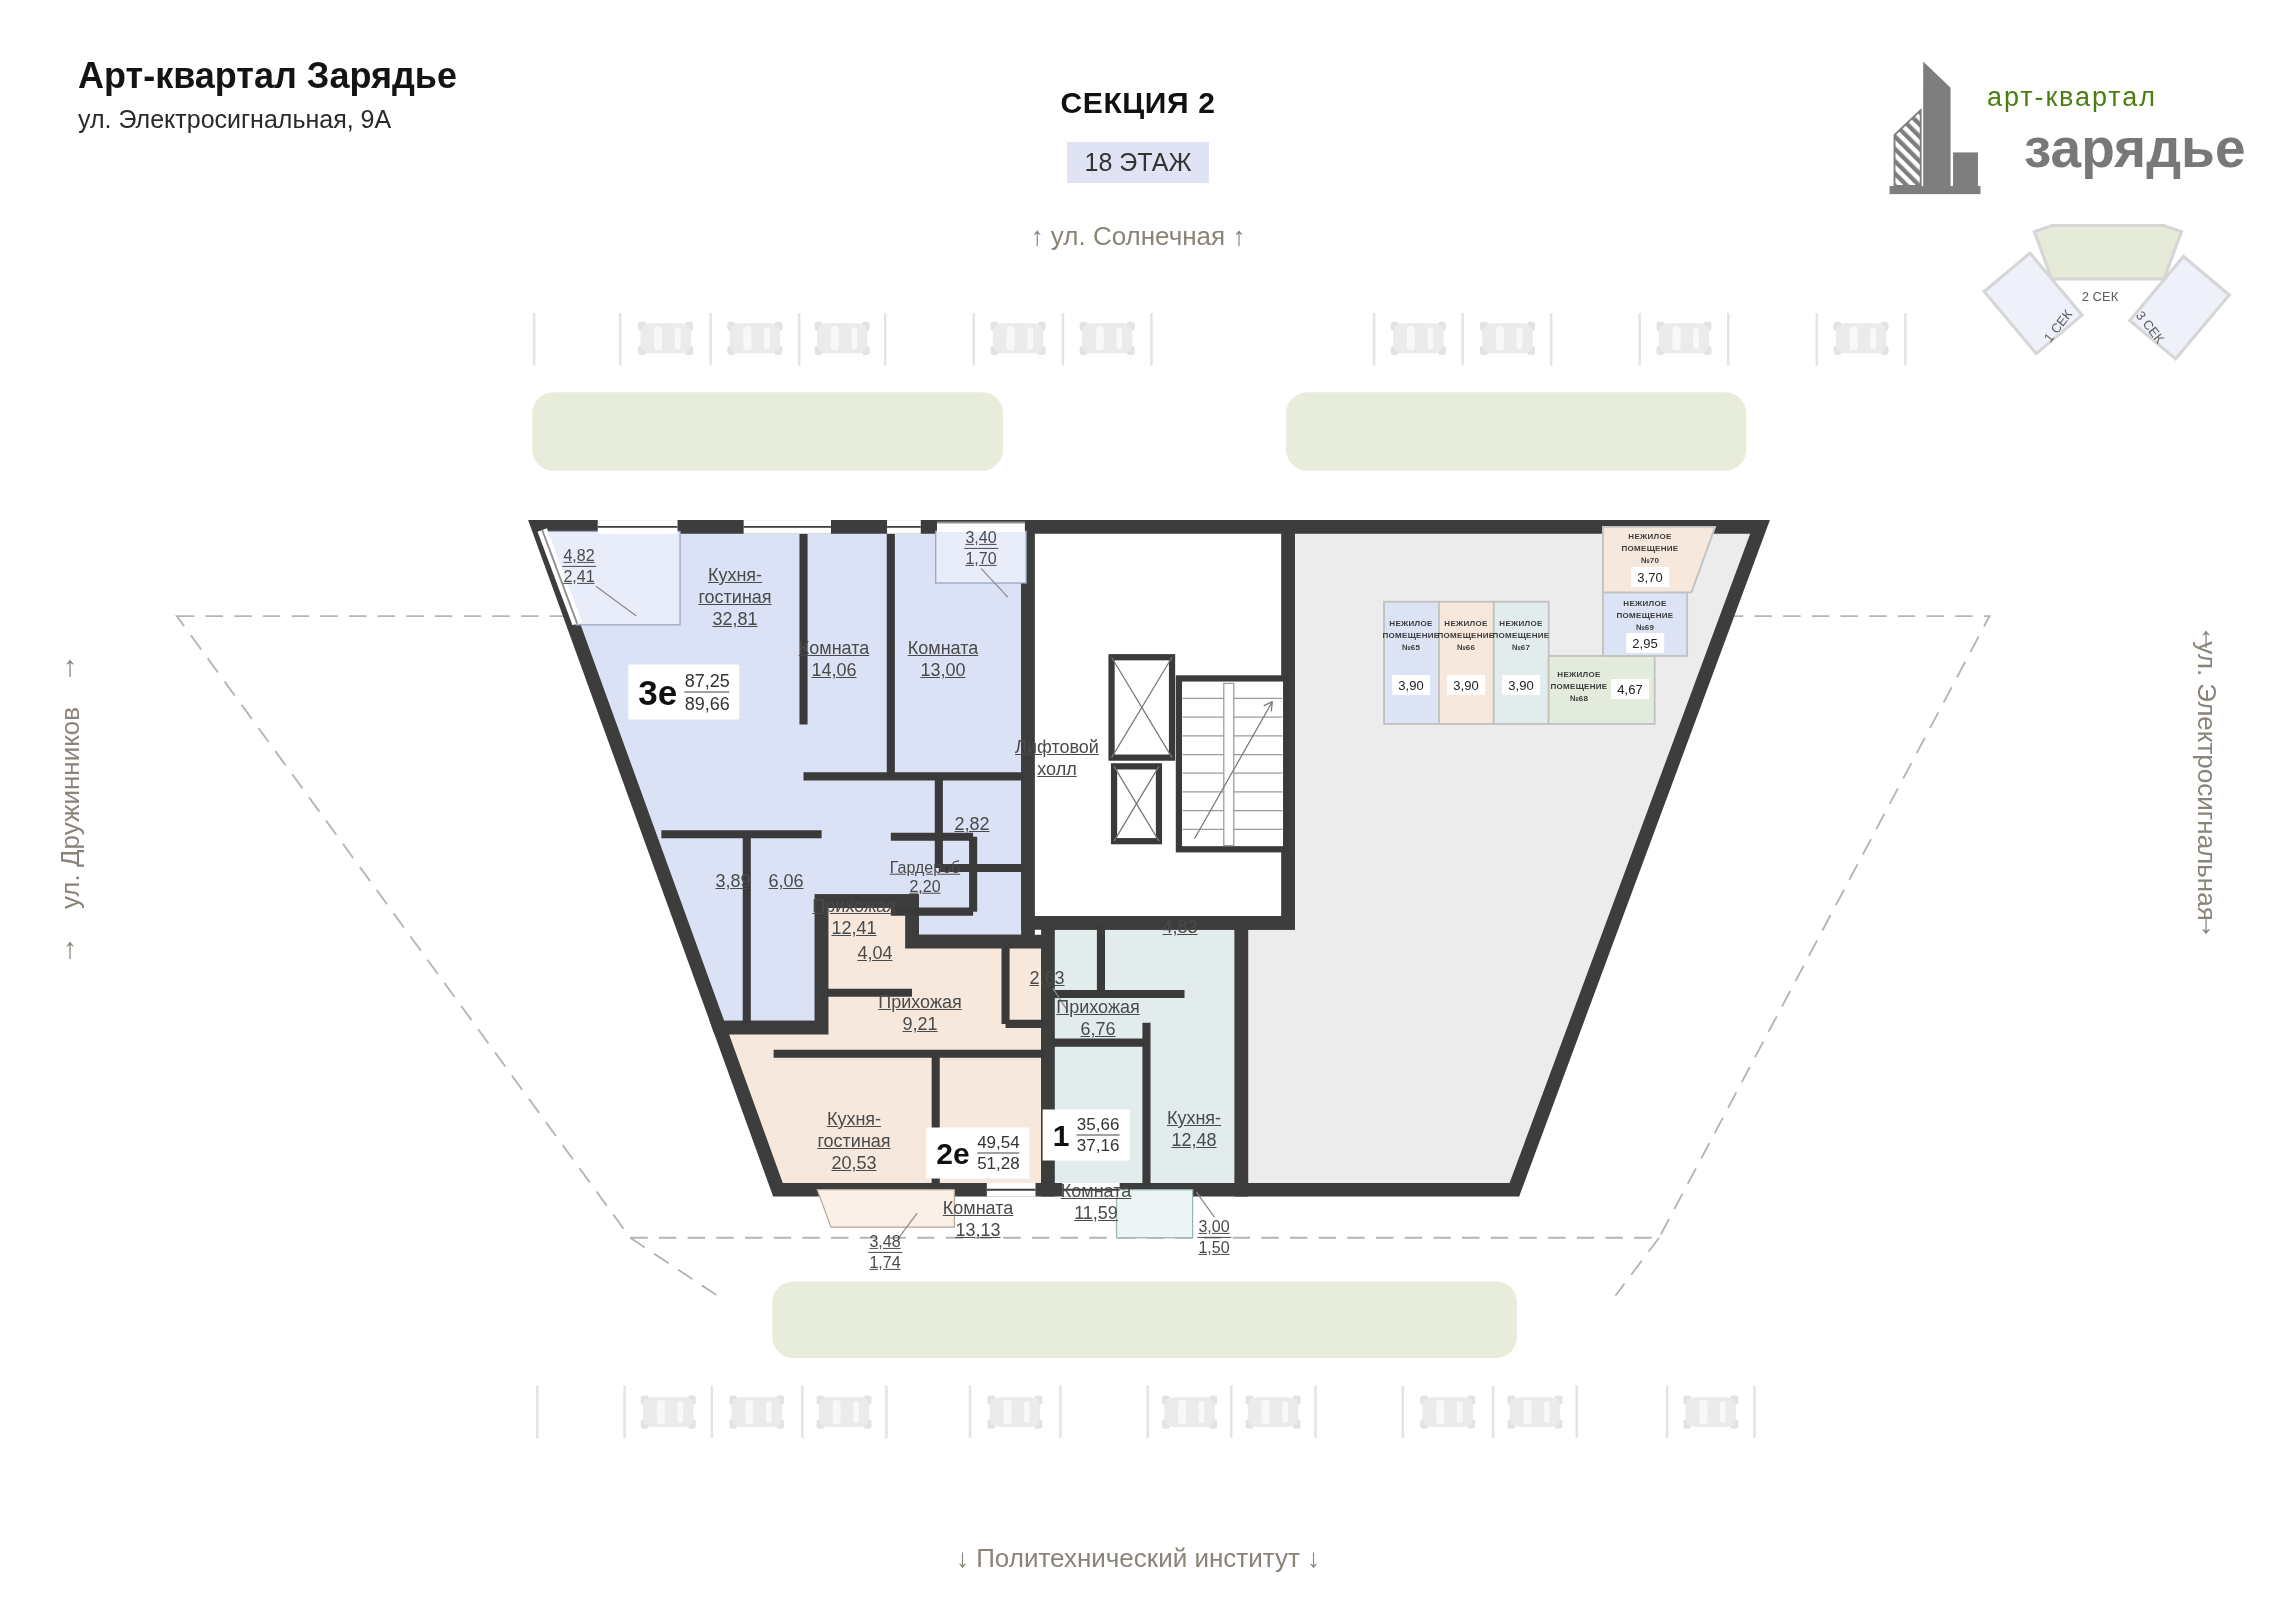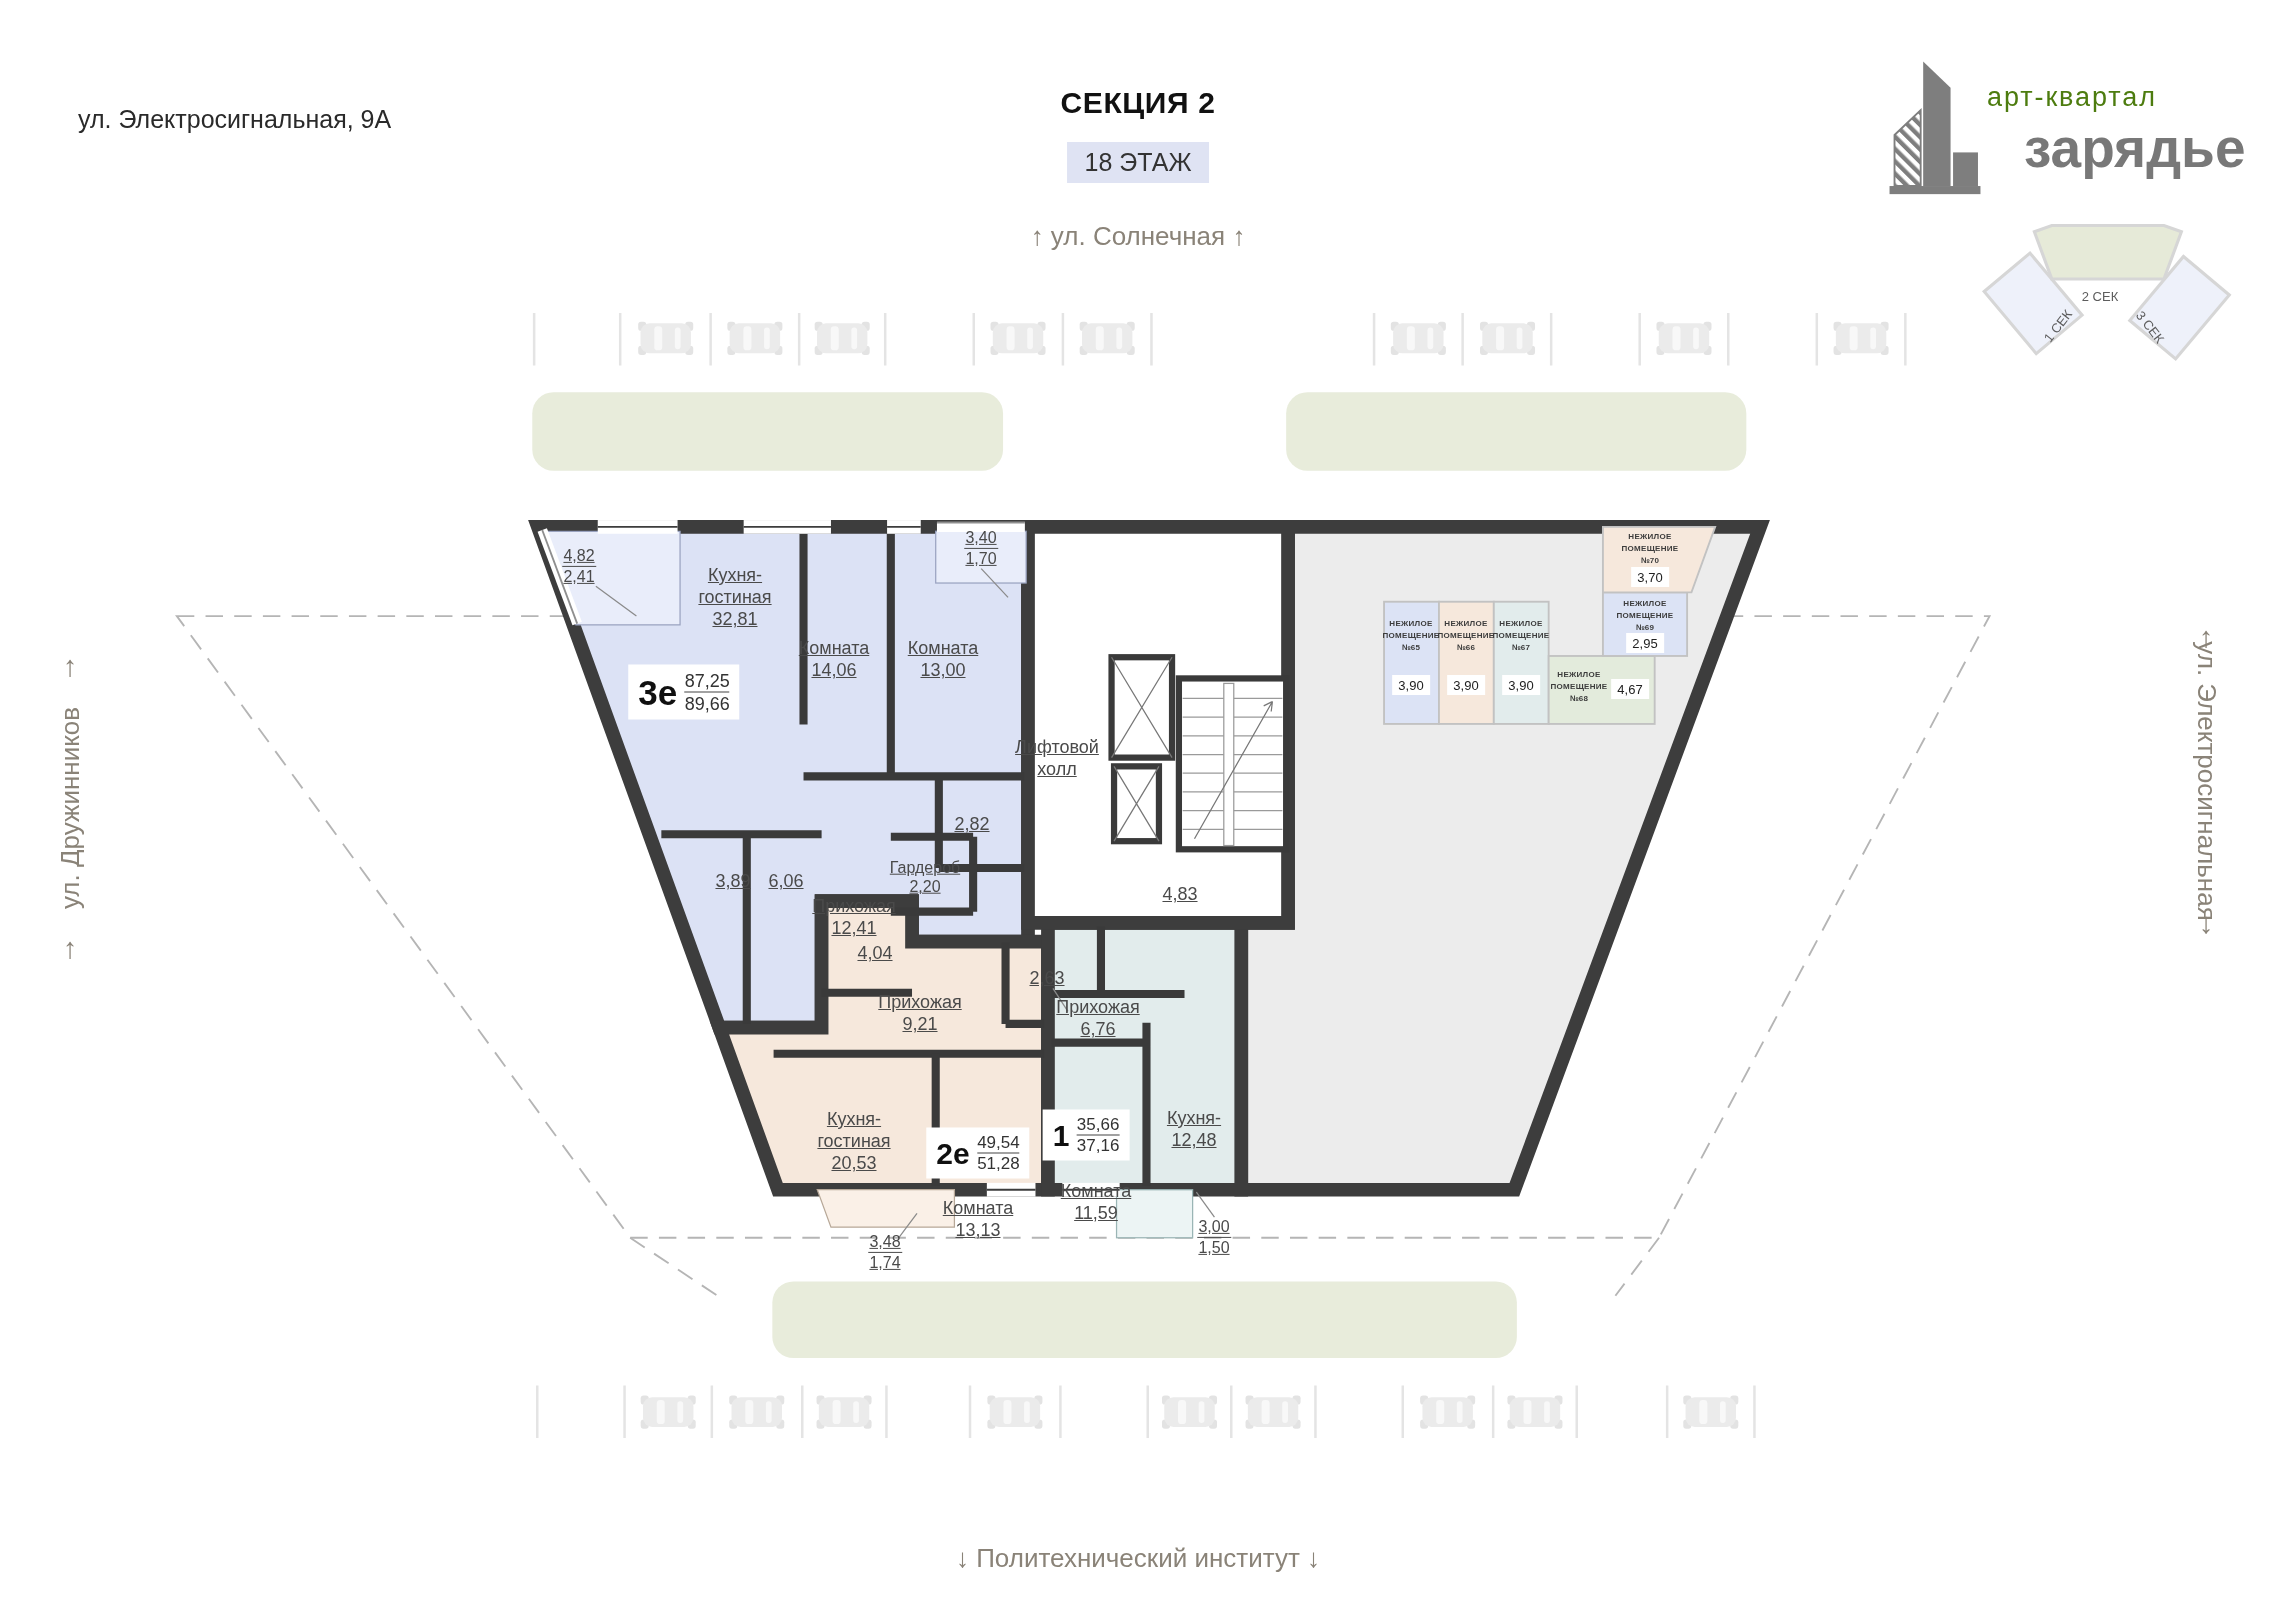--- a/index.html
+++ b/index.html
@@ -45,20 +45,21 @@
       font-size:8px;line-height:12px;font-weight:600;color:#3c3c3c;letter-spacing:0.3px;white-space:nowrap;}
   .nr span{display:block;}
   .nr-val{position:absolute;transform:translate(-50%,-50%);background:#fff;
       padding:2.5px 6.2px;font-size:13px;color:#222;}
 </style>
 </head>
 <body>
 
 <div id="app">
 
+  <div class="title">Арт-квартал Зарядье</div>
   <div class="address">ул. Электросигнальная, 9А</div>
   <div class="section-name">СЕКЦИЯ 2</div>
   <div class="floor-badge">18 ЭТАЖ</div>
 
   <svg style="position:absolute;left:1888px;top:59px;" width="94" height="137" viewBox="0 0 150 220">
     <defs>
       <pattern id="stripes" width="14" height="14" patternUnits="userSpaceOnUse" patternTransform="rotate(-45)">
         <rect width="14" height="14" fill="#fff"></rect>
         <rect width="7" height="14" fill="#7e7e7e"></rect>
       </pattern>
@@ -295,21 +296,21 @@
   </div>
   <div class="lbl small" style="left:885px;top:1252px;">
     <span class="u">3,48</span>
       <span>1,74</span>
   </div>
 
   <div class="lbl" style="left:1098px;top:1018px;">
     <span>Прихожая</span>
       <span>6,76</span>
   </div>
-  <div class="lbl" style="left:1180px;top:894px;">
+  <div class="lbl" style="left:1180px;top:927px;">
     <span>4,83</span>
   </div>
   <div class="lbl" style="left:1194px;top:1129px;">
     <span>Кухня-</span>
       <span>12,48</span>
   </div>
   <div class="lbl" style="left:1096px;top:1202px;">
     <span>Комната</span>
       <span>11,59</span>
   </div>

